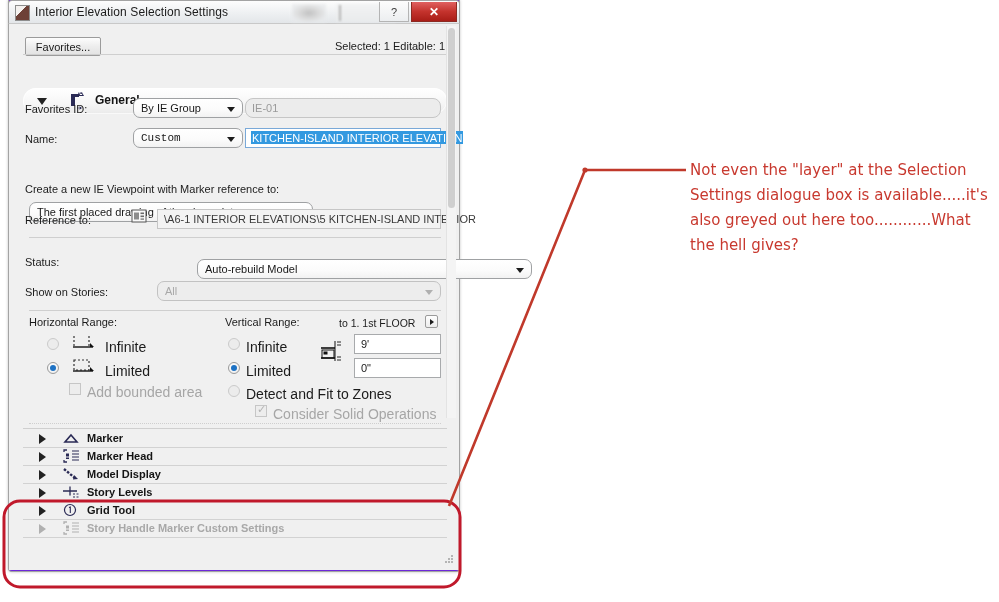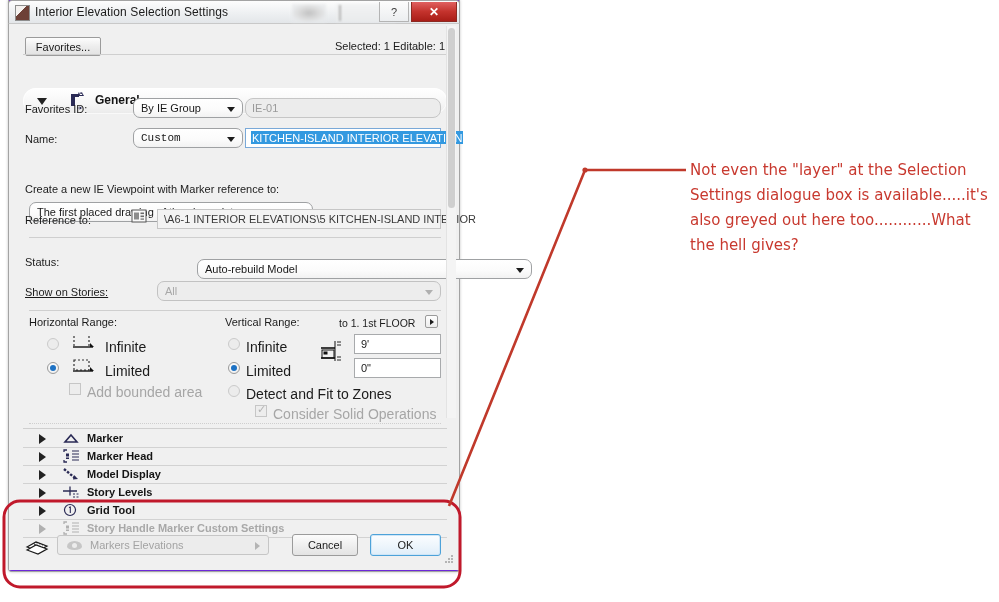--- a/index.html
+++ b/index.html
@@ -354,21 +354,21 @@
         <span class="tv" style="color:#3a3a3a;">\A6-1 INTERIOR ELEVATIONS\5 KITCHEN-ISLAND INTERIOR</span>
       </div>
       <div class="hr" style="left:20px; top:213px; width:412px;"></div>
 
       <div class="lbl" style="left:16px; top:232px;">Status:</div>
       <div class="combo" style="left:148px; top:235px; width:335px;margin-left:40px;">
         <span class="cv">Auto-rebuild Model</span>
         <span class="arr"></span>
       </div>
 
-      <div class="lbl" style="left:16px; top:262px;text-decoration:underline;">Show on Stories:</div>
+      <div class="lbl" style="left:16px; top:262px;">Show on Stories:</div>
       <div class="combo disabled" style="left:148px; top:257px; width:284px;">
         <span class="cv">All</span>
         <span class="arr"></span>
       </div>
       <div class="hr" style="left:20px; top:286px; width:412px;"></div>
 
       <div class="lbl" style="left:20px; top:292px;">Horizontal Range:</div>
       <div class="radio dis" style="left:38px; top:314px;"></div>
       <svg style="position:absolute;left:62px;top:310px;width:26px;height:18px;" viewBox="0 0 26 18">
         <path d="M3 2 L3 12" stroke="#333" stroke-width="1.2" stroke-dasharray="2 2"></path>
@@ -475,35 +475,20 @@
 
       <div class="acc" style="top:478px;">
         <div class="tri"></div>
         <svg class="acc-icon" viewBox="0 0 20 15">
           <circle cx="9" cy="7" r="5.5" fill="none" stroke="#2a2a55" stroke-width="1.2"></circle>
           <path d="M8 4.5 L9.3 4 L9.3 10" stroke="#2a2a55" stroke-width="1.1" fill="none"></path>
         </svg>
         <div class="acc-lbl">Grid Tool</div>
       </div>
 
-      <div class="botbar">
-        <svg style="position:absolute;left:14px;top:5px;width:28px;height:22px;" viewBox="0 0 28 22">
-          <path d="M4 12 L13 7 L24 11 L15 16 Z" fill="#ffffff" stroke="#1a1a1a" stroke-width="1.2"></path>
-          <path d="M4 15 L13 10 L24 14 L15 19 Z" fill="#ffffff" stroke="#1a1a1a" stroke-width="1.2"></path>
-          <path d="M13 7.5 L22 10.8" stroke="#1a1a1a" stroke-width="1" stroke-dasharray="1.6 1.4"></path>
-          <path d="M11 9 L20 12.3" stroke="#1a1a1a" stroke-width="1" stroke-dasharray="1.6 1.4"></path>
-        </svg>
-        <div class="layer-combo">
-          <span class="eye"></span>
-          <span class="lv">Markers Elevations</span>
-          <span class="arr2"></span>
-        </div>
-        <div class="btn-std" style="left:283px; width:66px;">Cancel</div>
-        <div class="btn-std btn-ok" style="left:361px; width:71px;">OK</div>
-      </div>
 
       <div class="resize-grip"></div>
     </div>
 
     <div class="vscroll">
       <div class="thumb"></div>
     </div>
   </div>
 
   <svg class="anno-svg">

